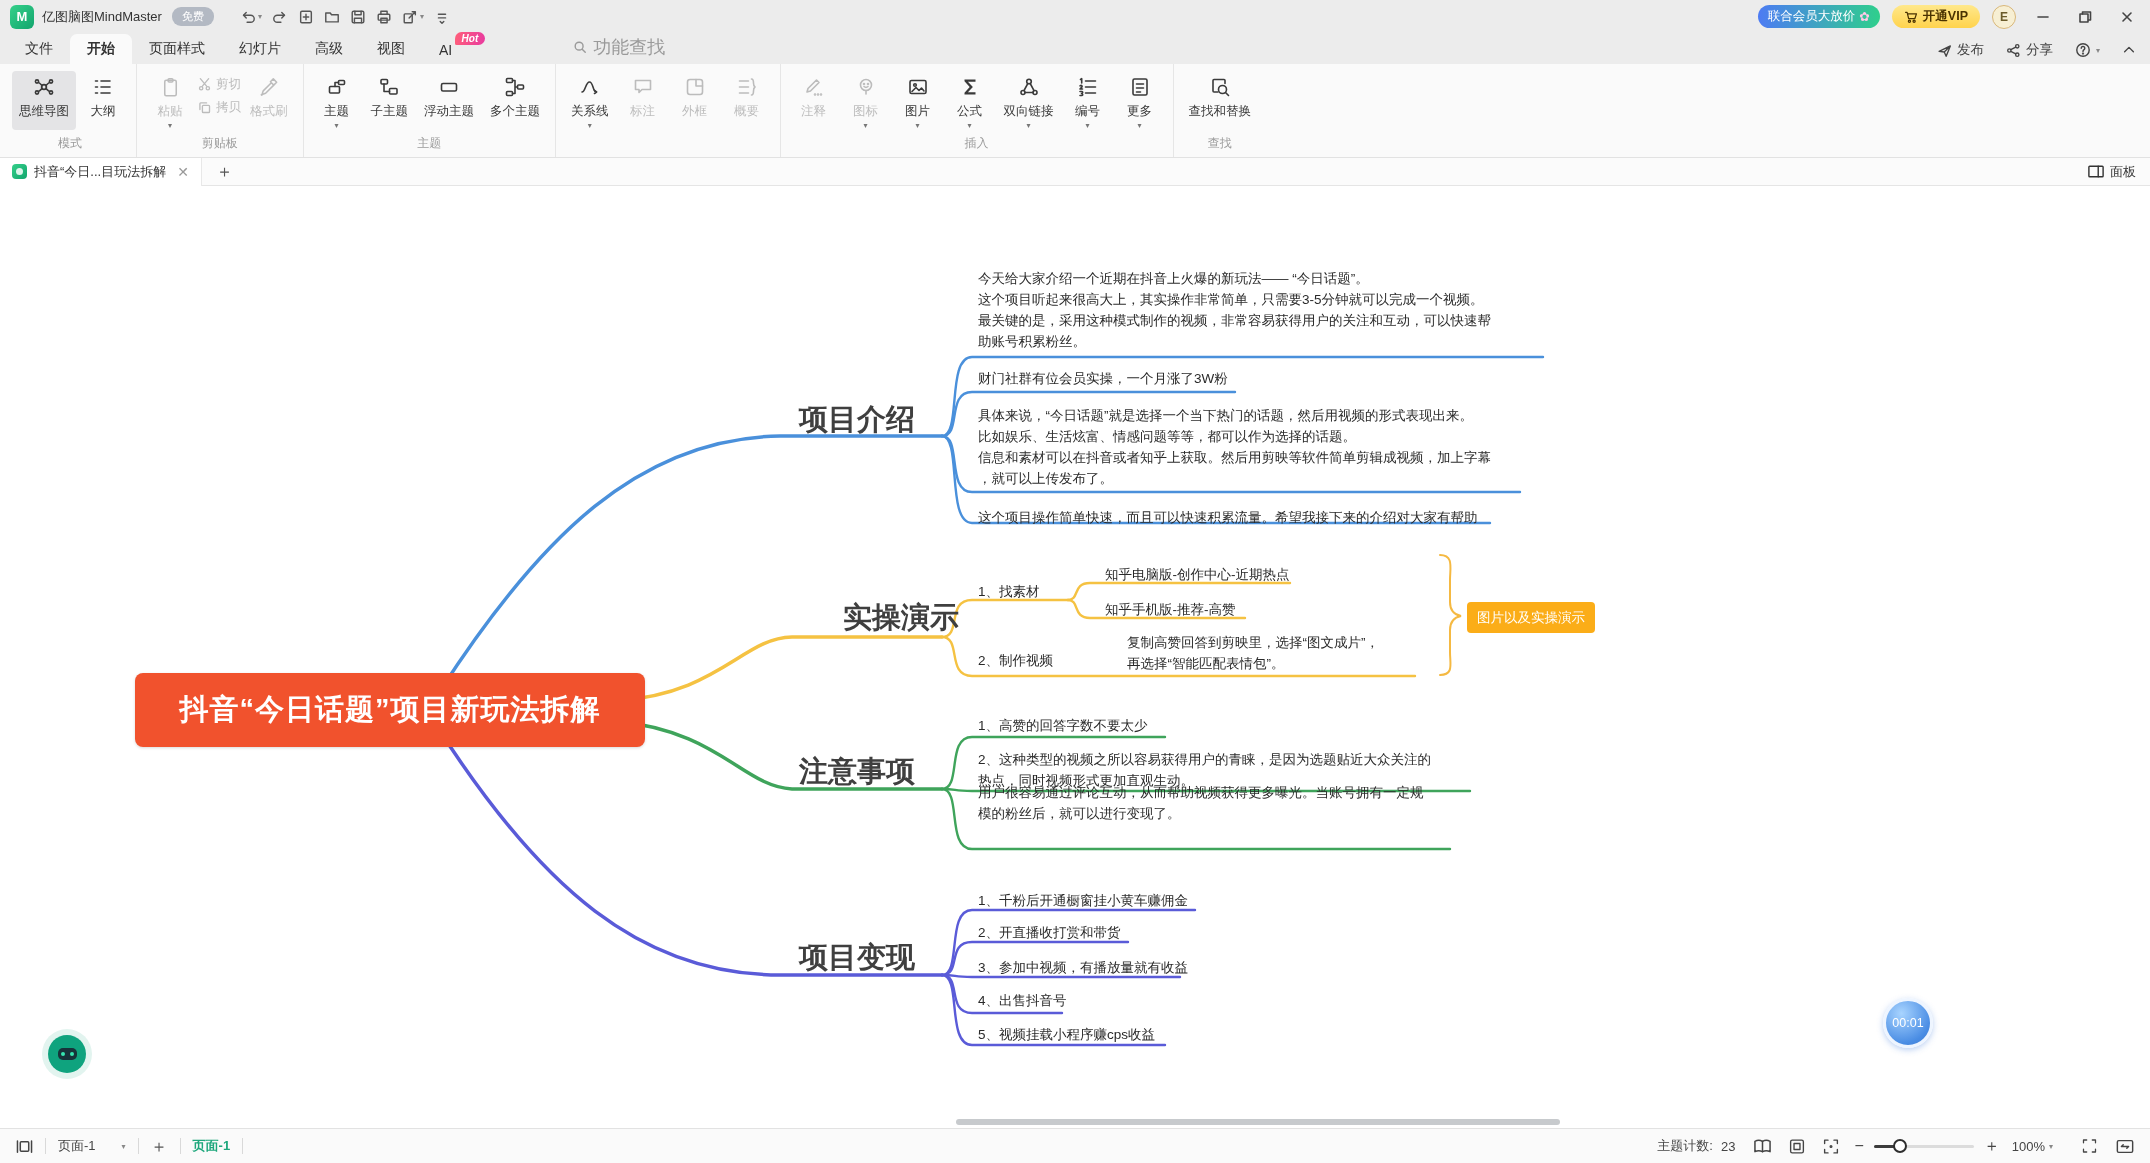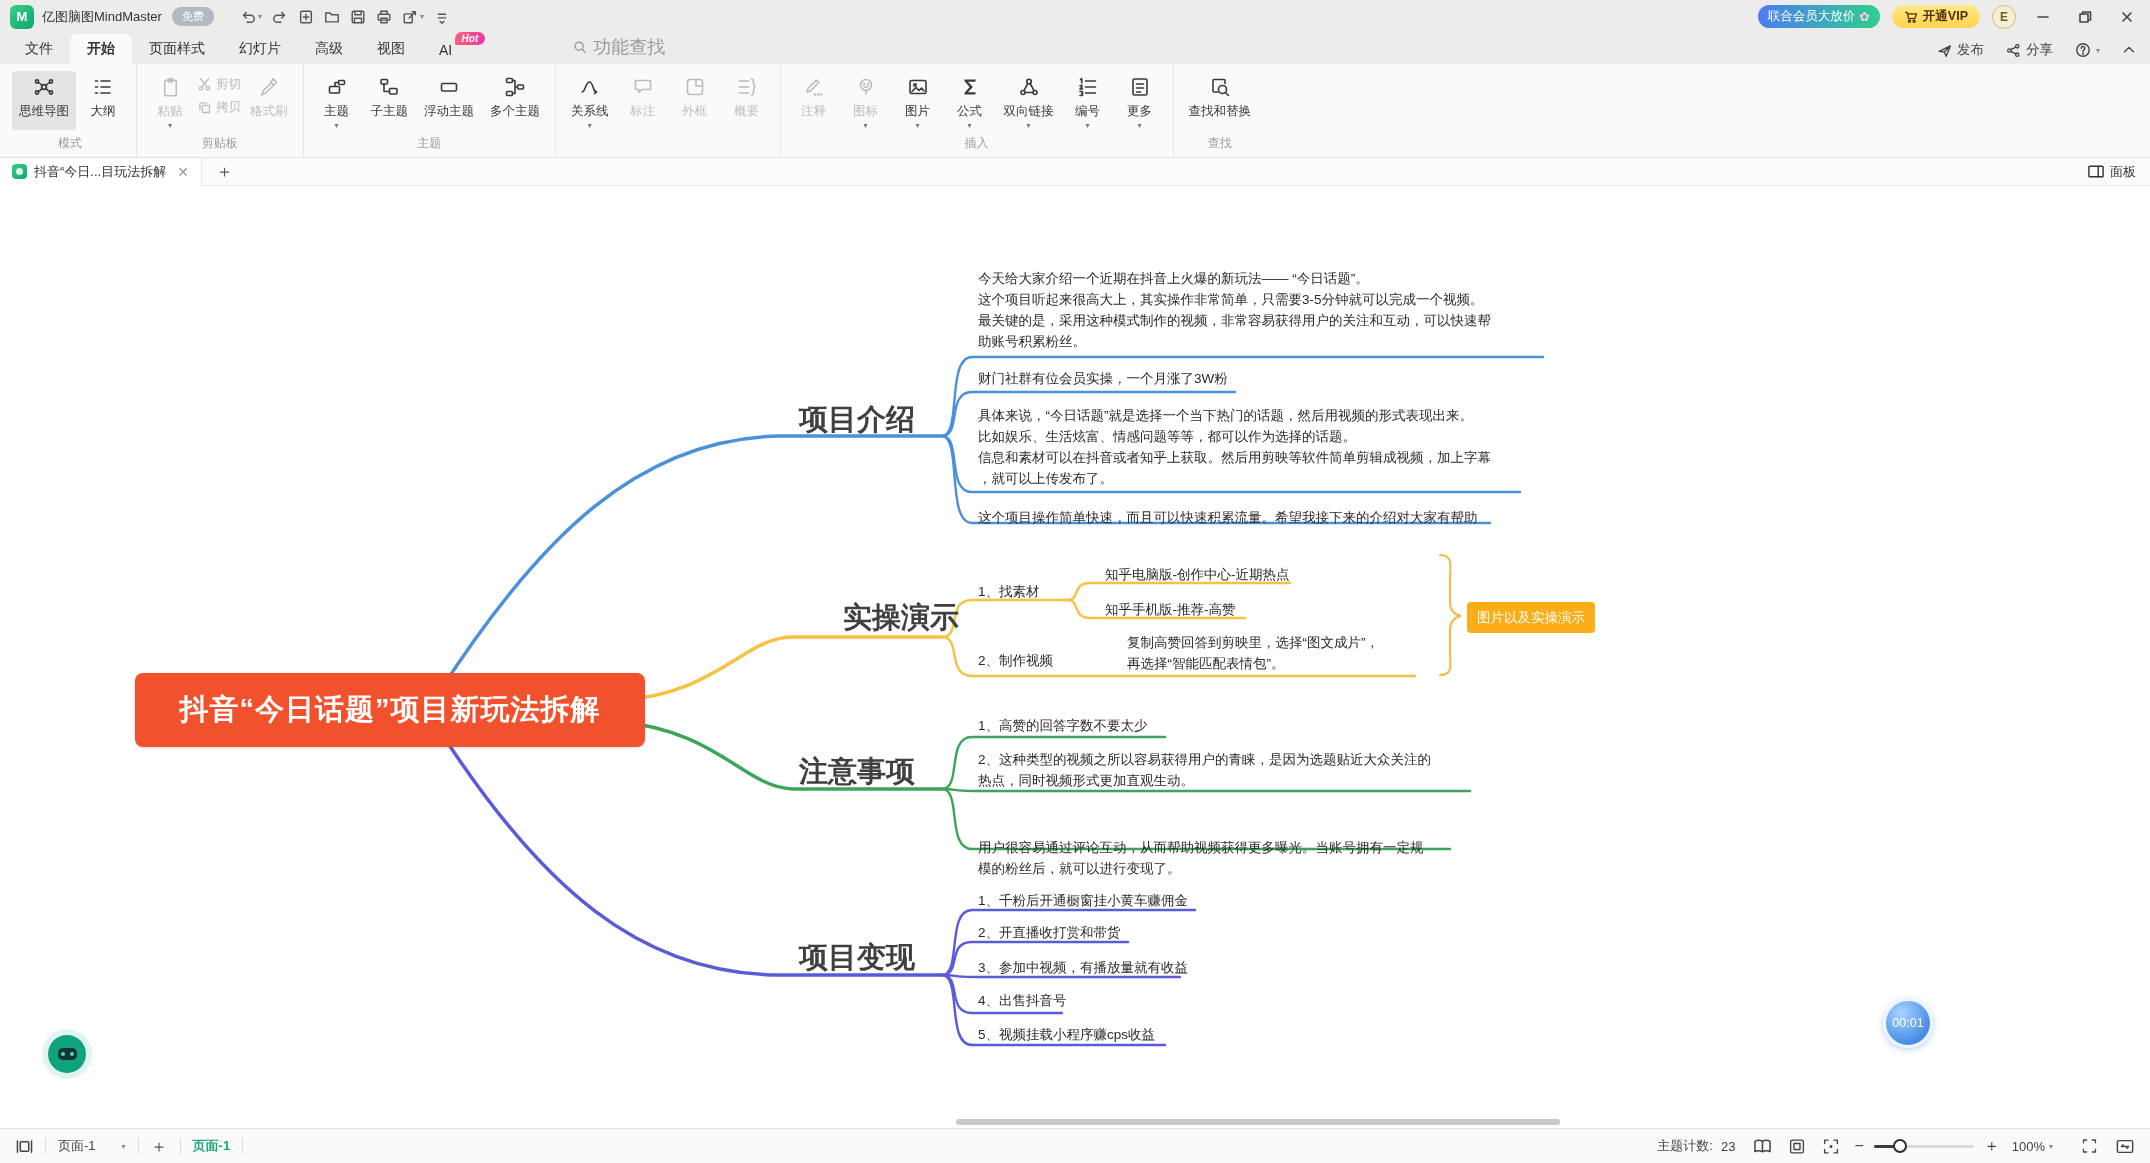--- a/index.html
+++ b/index.html
@@ -572,21 +572,21 @@
   <div class="node" style="left:1105px; top:378px;text-align:center;">知乎电脑版-创作中心-近期热点</div>
   <div class="node" style="left:1105px; top:413px;">知乎手机版-推荐-高赞</div>
   <div class="node" style="left:978px;  top:464px;">2、制作视频</div>
   <div class="node" style="left:1127px; top:446px;">复制高赞回答到剪映里，选择“图文成片”，
 再选择“智能匹配表情包”。</div>
   <div class="callout-badge">图片以及实操演示</div>
 
   <div class="node" style="left:978px; top:529px;">1、高赞的回答字数不要太少</div>
   <div class="node" style="left:978px; top:563px;">2、这种类型的视频之所以容易获得用户的青睐，是因为选题贴近大众关注的
 热点，同时视频形式更加直观生动。</div>
-  <div class="node" style="left:978px; top:651px;">用户很容易通过评论互动，从而帮助视频获得更多曝光。当账号拥有一定规
+  <div class="node" style="left:978px; top:596px;">用户很容易通过评论互动，从而帮助视频获得更多曝光。当账号拥有一定规
 模的粉丝后，就可以进行变现了。</div>
 
   <div class="node" style="left:978px; top:704px;">1、千粉后开通橱窗挂小黄车赚佣金</div>
   <div class="node" style="left:978px; top:736px;">2、开直播收打赏和带货</div>
   <div class="node" style="left:978px; top:771px;">3、参加中视频，有播放量就有收益</div>
   <div class="node" style="left:978px; top:804px;">4、出售抖音号</div>
   <div class="node" style="left:978px; top:838px;">5、视频挂载小程序赚cps收益</div>
 
   <div class="ai-fab">
     <span class="ai-face"></span>

